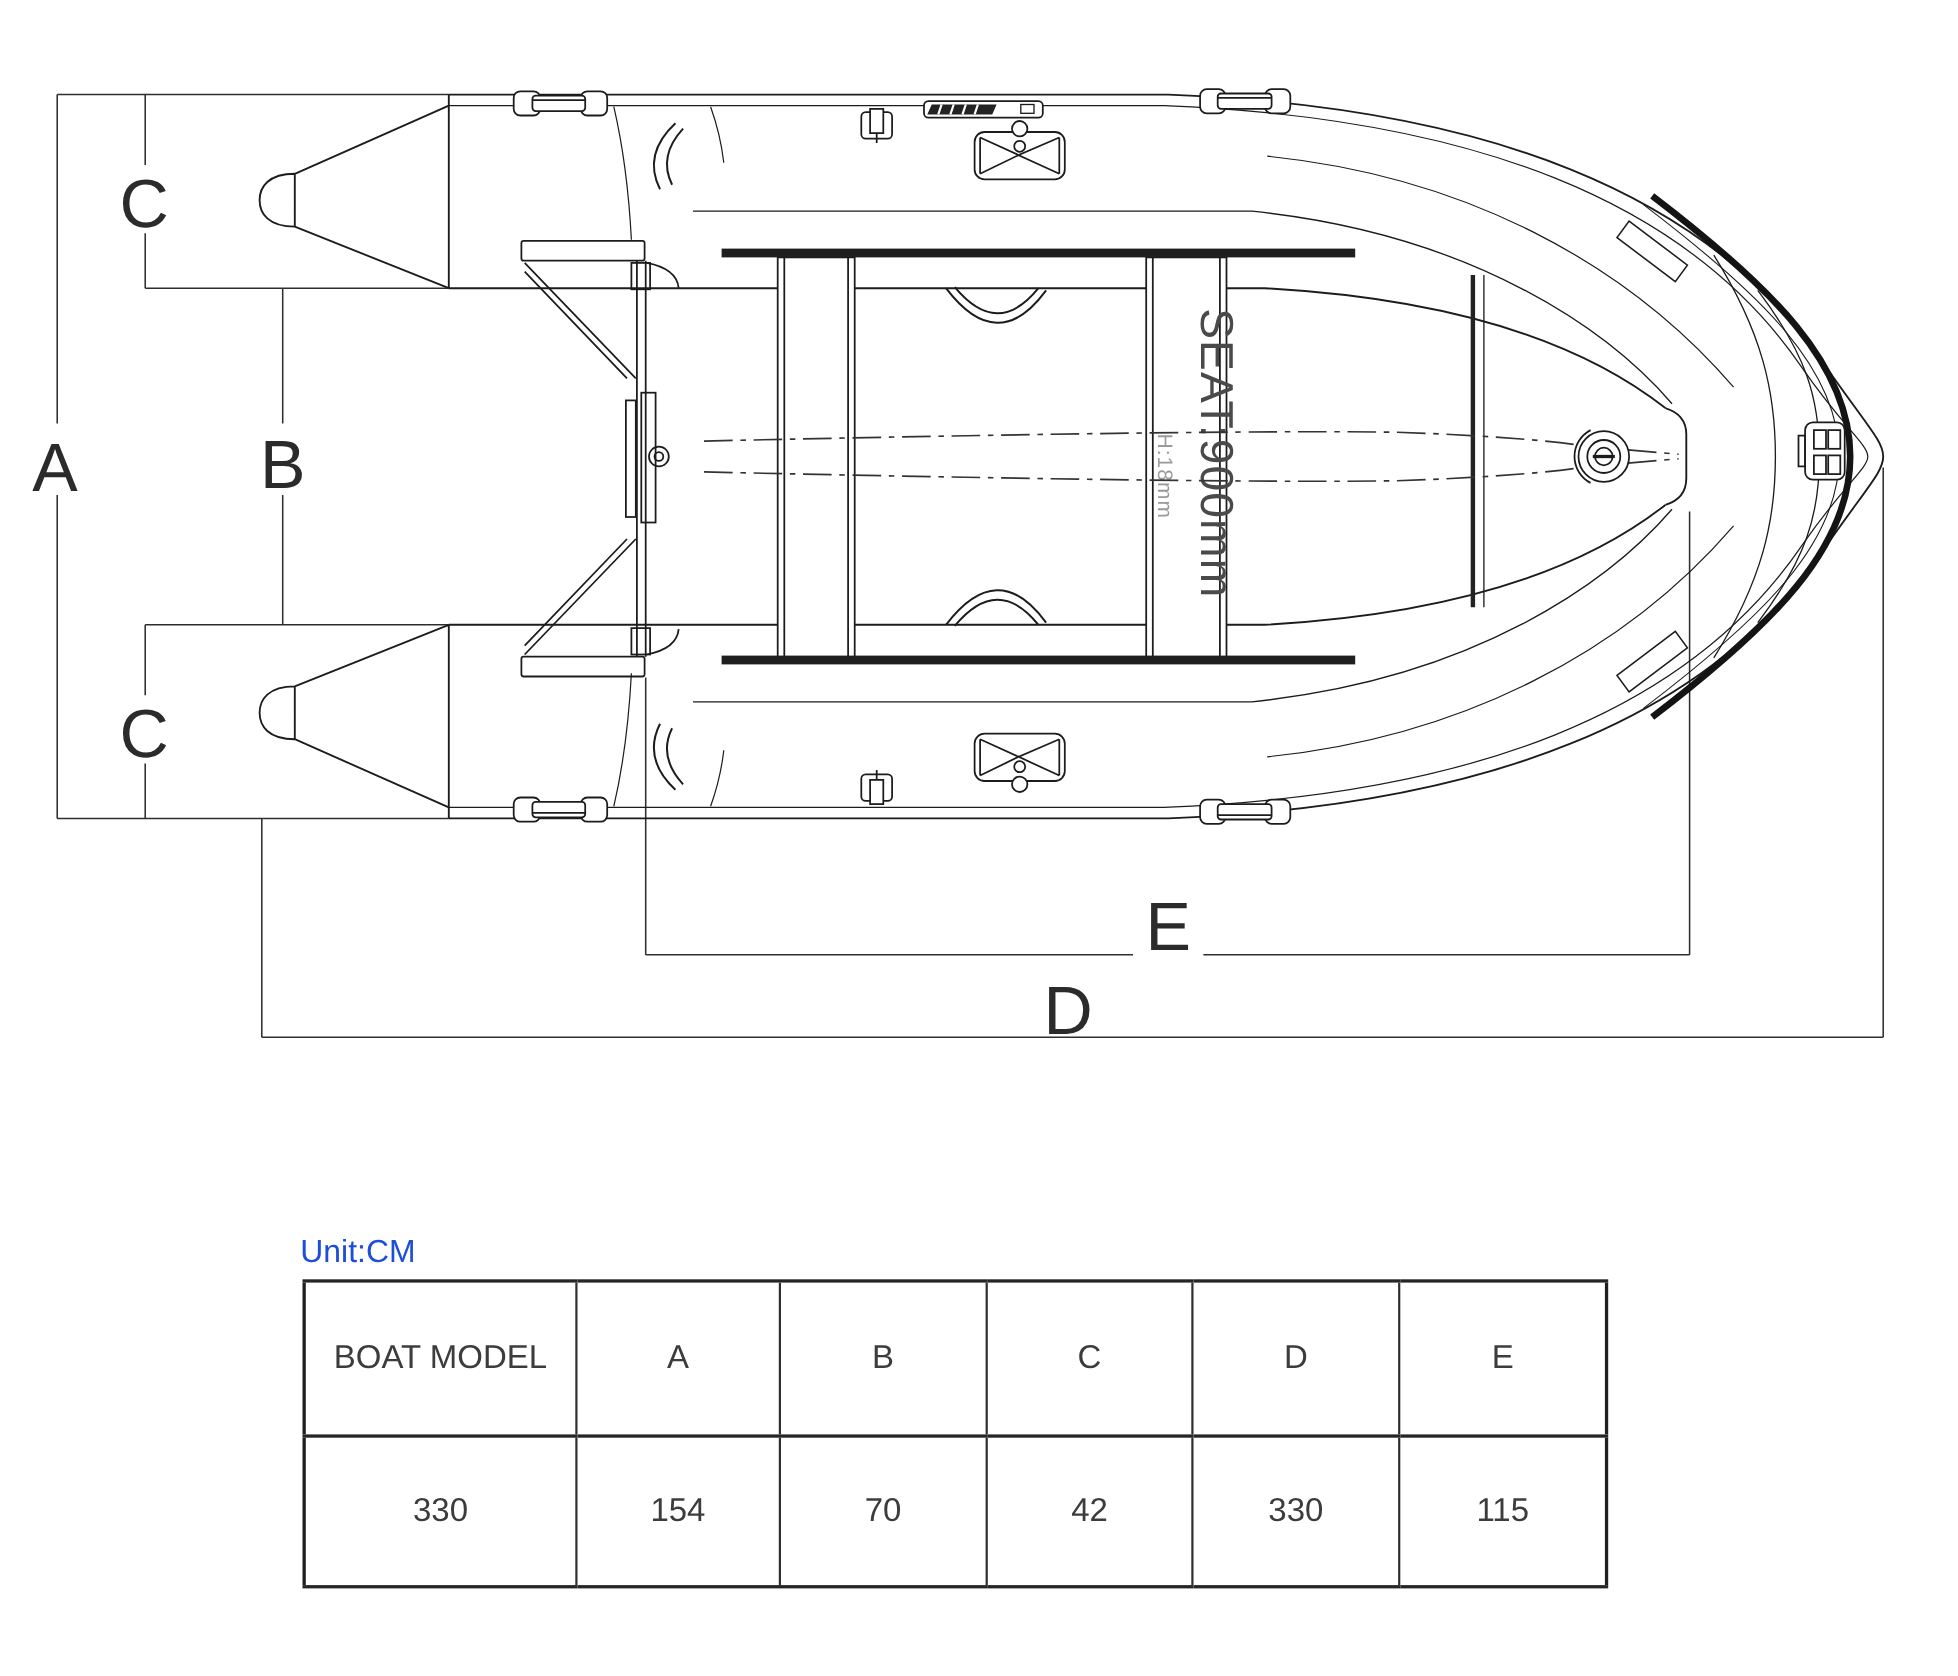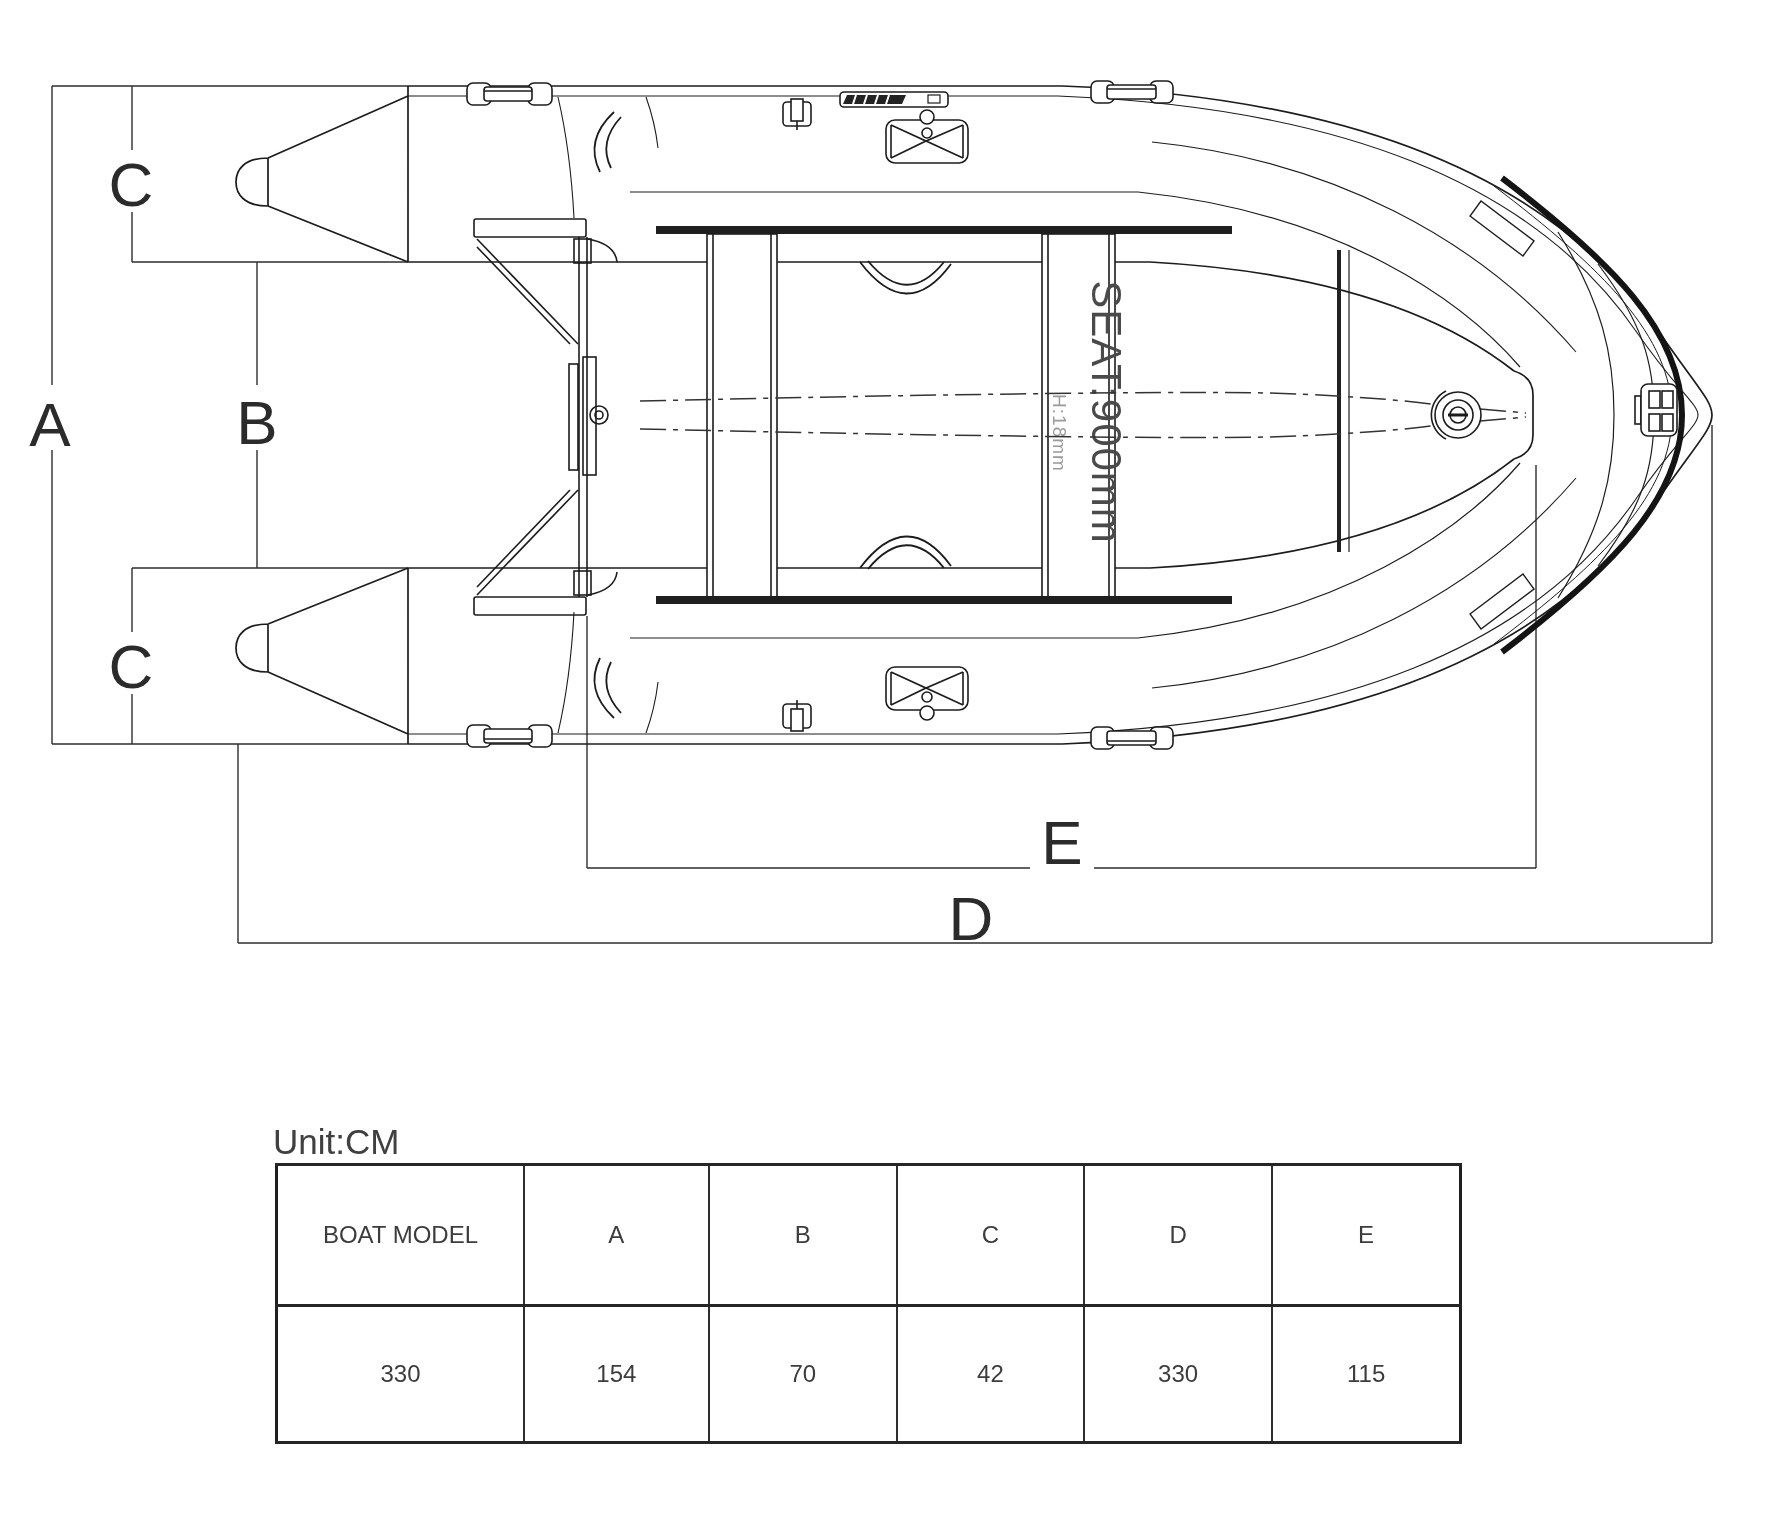--- a/index.html
+++ b/index.html
@@ -2,23 +2,23 @@
 <html><head>
 <meta charset="utf-8">
 <style>
   html,body{margin:0;padding:0;background:#ffffff;}
   body{font-family:"Liberation Sans", sans-serif;}
   #stage{position:relative;width:1780px;height:1524px;background:#ffffff;overflow:hidden;}
   #drawing{position:absolute;left:0;top:0;}
   .dim-label{font-family:"Liberation Sans", sans-serif;font-size:62px;fill:#2b2b2b;font-weight:400;}
   .seat-label{font-family:"Liberation Sans", sans-serif;font-size:42px;fill:#4a4a4a;letter-spacing:1px;}
   .seat-sub{font-family:"Liberation Sans", sans-serif;font-size:19px;fill:#9a9a9a;letter-spacing:1px;}
-  #unit-label{position:absolute;left:273px;top:1122px;font-size:35px;color:#404040;}
+  #unit-label{position:absolute;left:273px;top:1122px;font-size:29px;color:#1d4ed8;}
   #spec-table{position:absolute;left:275px;top:1163px;width:1187px;height:281px;
-    border-collapse:collapse;table-layout:fixed;font-size:24px;color:#3c3c3c;text-align:center;}
+    border-collapse:collapse;table-layout:fixed;font-size:30px;color:#3c3c3c;text-align:center;}
   #spec-table th,#spec-table td{border-left:2px solid #2e2e2e;border-right:2px solid #2e2e2e;
     border-top:3px solid #262626;border-bottom:3px solid #262626;font-weight:400;padding:0;}
   #spec-table{border:3px solid #1f1f1f;}
   #spec-table tr{height:56px;}
   #spec-table tr.hdr{height:58px;}
 </style>
 </head>
 <body>
 
 <div id="stage">

